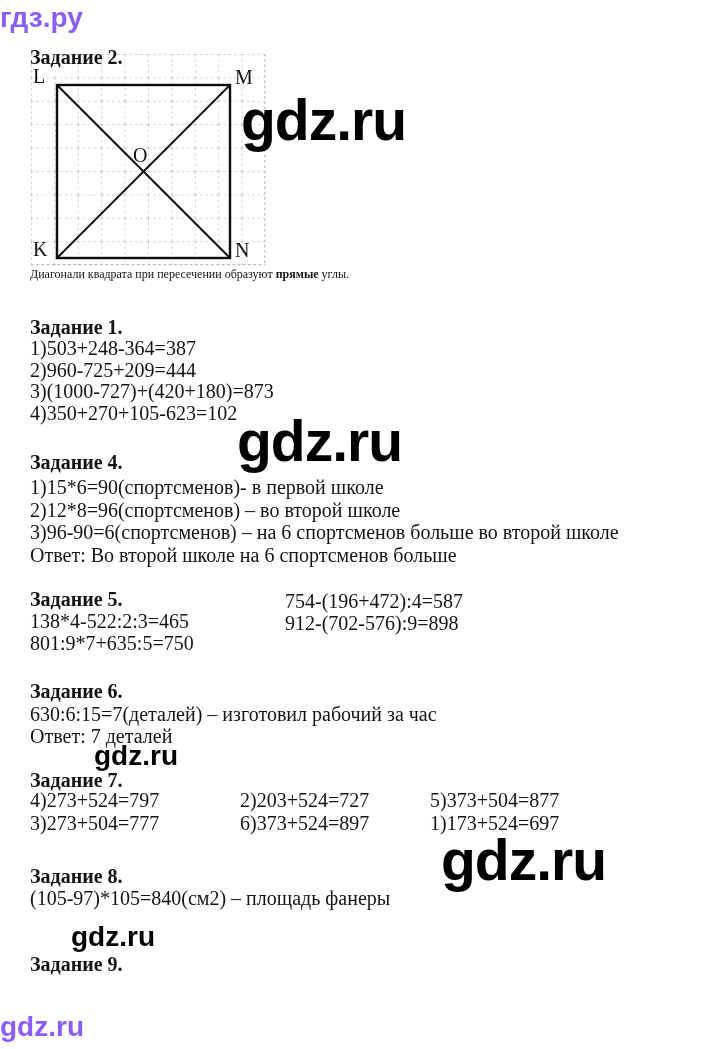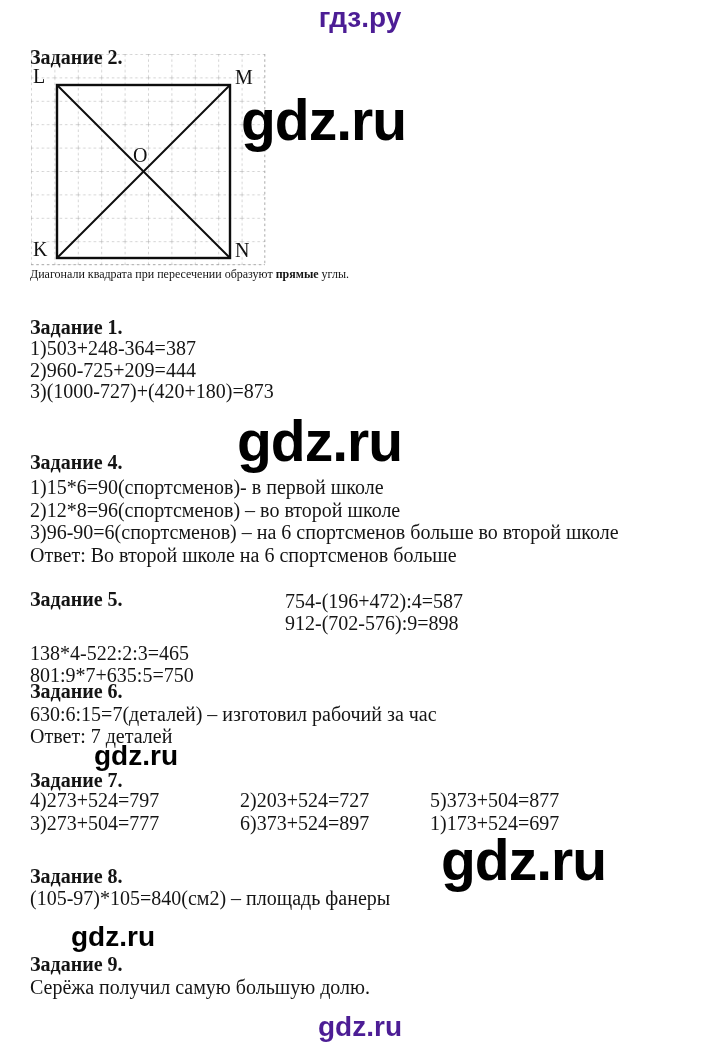--- a/index.html
+++ b/index.html
@@ -1,22 +1,22 @@
 <!DOCTYPE html>
 <html><head>
 <meta charset="utf-8">
 <style>
   html,body{margin:0;padding:0;background:#fff;}
   .page{
     position:relative;width:720px;height:1049px;background:#ffffff;overflow:hidden;
     font-family:"Liberation Serif",serif;color:#141414;
   }
   .logo{
-    position:absolute;left:0;width:720px;text-align:center;
-    font-family:"Liberation Sans",sans-serif;font-weight:bold;color:#4c1d95;
+    position:absolute;left:0;width:720px;
+    font-family:"Liberation Sans",sans-serif;font-weight:bold;color:#8b5cf6;
   }
   .logo.header{top:2px;font-size:28px;}
   .logo.footer{top:1011px;font-size:28px;}
   .heading{position:absolute;font-size:20px;font-weight:bold;white-space:nowrap;}
   .lines{position:absolute;font-size:20px;line-height:22.3px;white-space:nowrap;}
   .lines div{white-space:nowrap;}
   .caption{position:absolute;font-size:12px;white-space:nowrap;}
   .caption b{font-weight:bold;}
   .wm{
     position:absolute;font-family:"Liberation Sans",sans-serif;font-weight:bold;
@@ -56,34 +56,35 @@
 
   <div class="wm big" style="left:241px;top:92px;">gdz.ru</div>
 
   <div class="caption" style="left:30px;top:267px;"><span>Диагонали квадрата при пересечении образуют </span><b>прямые</b><span> углы.</span></div>
 
   <div class="heading" style="left:30px;top:316px;">Задание 1.</div>
   <div class="lines" style="left:30px;top:338px;line-height:21.7px;">
     <div>1)503+248-364=387</div>
     <div>2)960-725+209=444</div>
     <div>3)(1000-727)+(420+180)=873</div>
+    <div>4)350+270+105-623=102</div>
   </div>
 
   <div class="wm big" style="left:237px;top:413px;">gdz.ru</div>
 
   <div class="heading" style="left:30px;top:451px;">Задание 4.</div>
   <div class="lines" style="left:30px;top:476px;line-height:22.6px;">
     <div>1)15*6=90(спортсменов)- в первой школе</div>
     <div>2)12*8=96(спортсменов) – во второй школе</div>
     <div>3)96-90=6(спортсменов) – на 6 спортсменов больше во второй школе</div>
     <div>Ответ: Во второй школе на 6 спортсменов больше</div>
   </div>
 
   <div class="heading" style="left:30px;top:588px;">Задание 5.</div>
-  <div class="lines" style="left:30px;top:610px;margin-top:32px;">
+  <div class="lines" style="left:30px;top:610px;">
     <div>138*4-522:2:3=465</div>
     <div>801:9*7+635:5=750</div>
   </div>
   <div class="lines" style="left:285px;top:590px;">
     <div>754-(196+472):4=587</div>
     <div>912-(702-576):9=898</div>
   </div>
 
   <div class="heading" style="left:30px;top:680px;">Задание 6.</div>
   <div class="lines" style="left:30px;top:703px;">
@@ -110,19 +111,16 @@
   <div class="wm big" style="left:441px;top:832px;">gdz.ru</div>
 
   <div class="heading" style="left:30px;top:865px;">Задание 8.</div>
   <div class="lines" style="left:30px;top:887px;line-height:22px;">
     <div>(105-97)*105=840(см2) – площадь фанеры</div>
   </div>
 
   <div class="wm small" style="left:71px;top:923px;">gdz.ru</div>
 
   <div class="heading" style="left:30px;top:953px;">Задание 9.</div>
-  <div class="lines" style="left:30px;top:976px;">
-    <div>Серёжа получил самую большую долю.</div>
-  </div>
 
   <div class="logo footer">gdz.ru</div>
 
 </div>
 
 </body></html>

